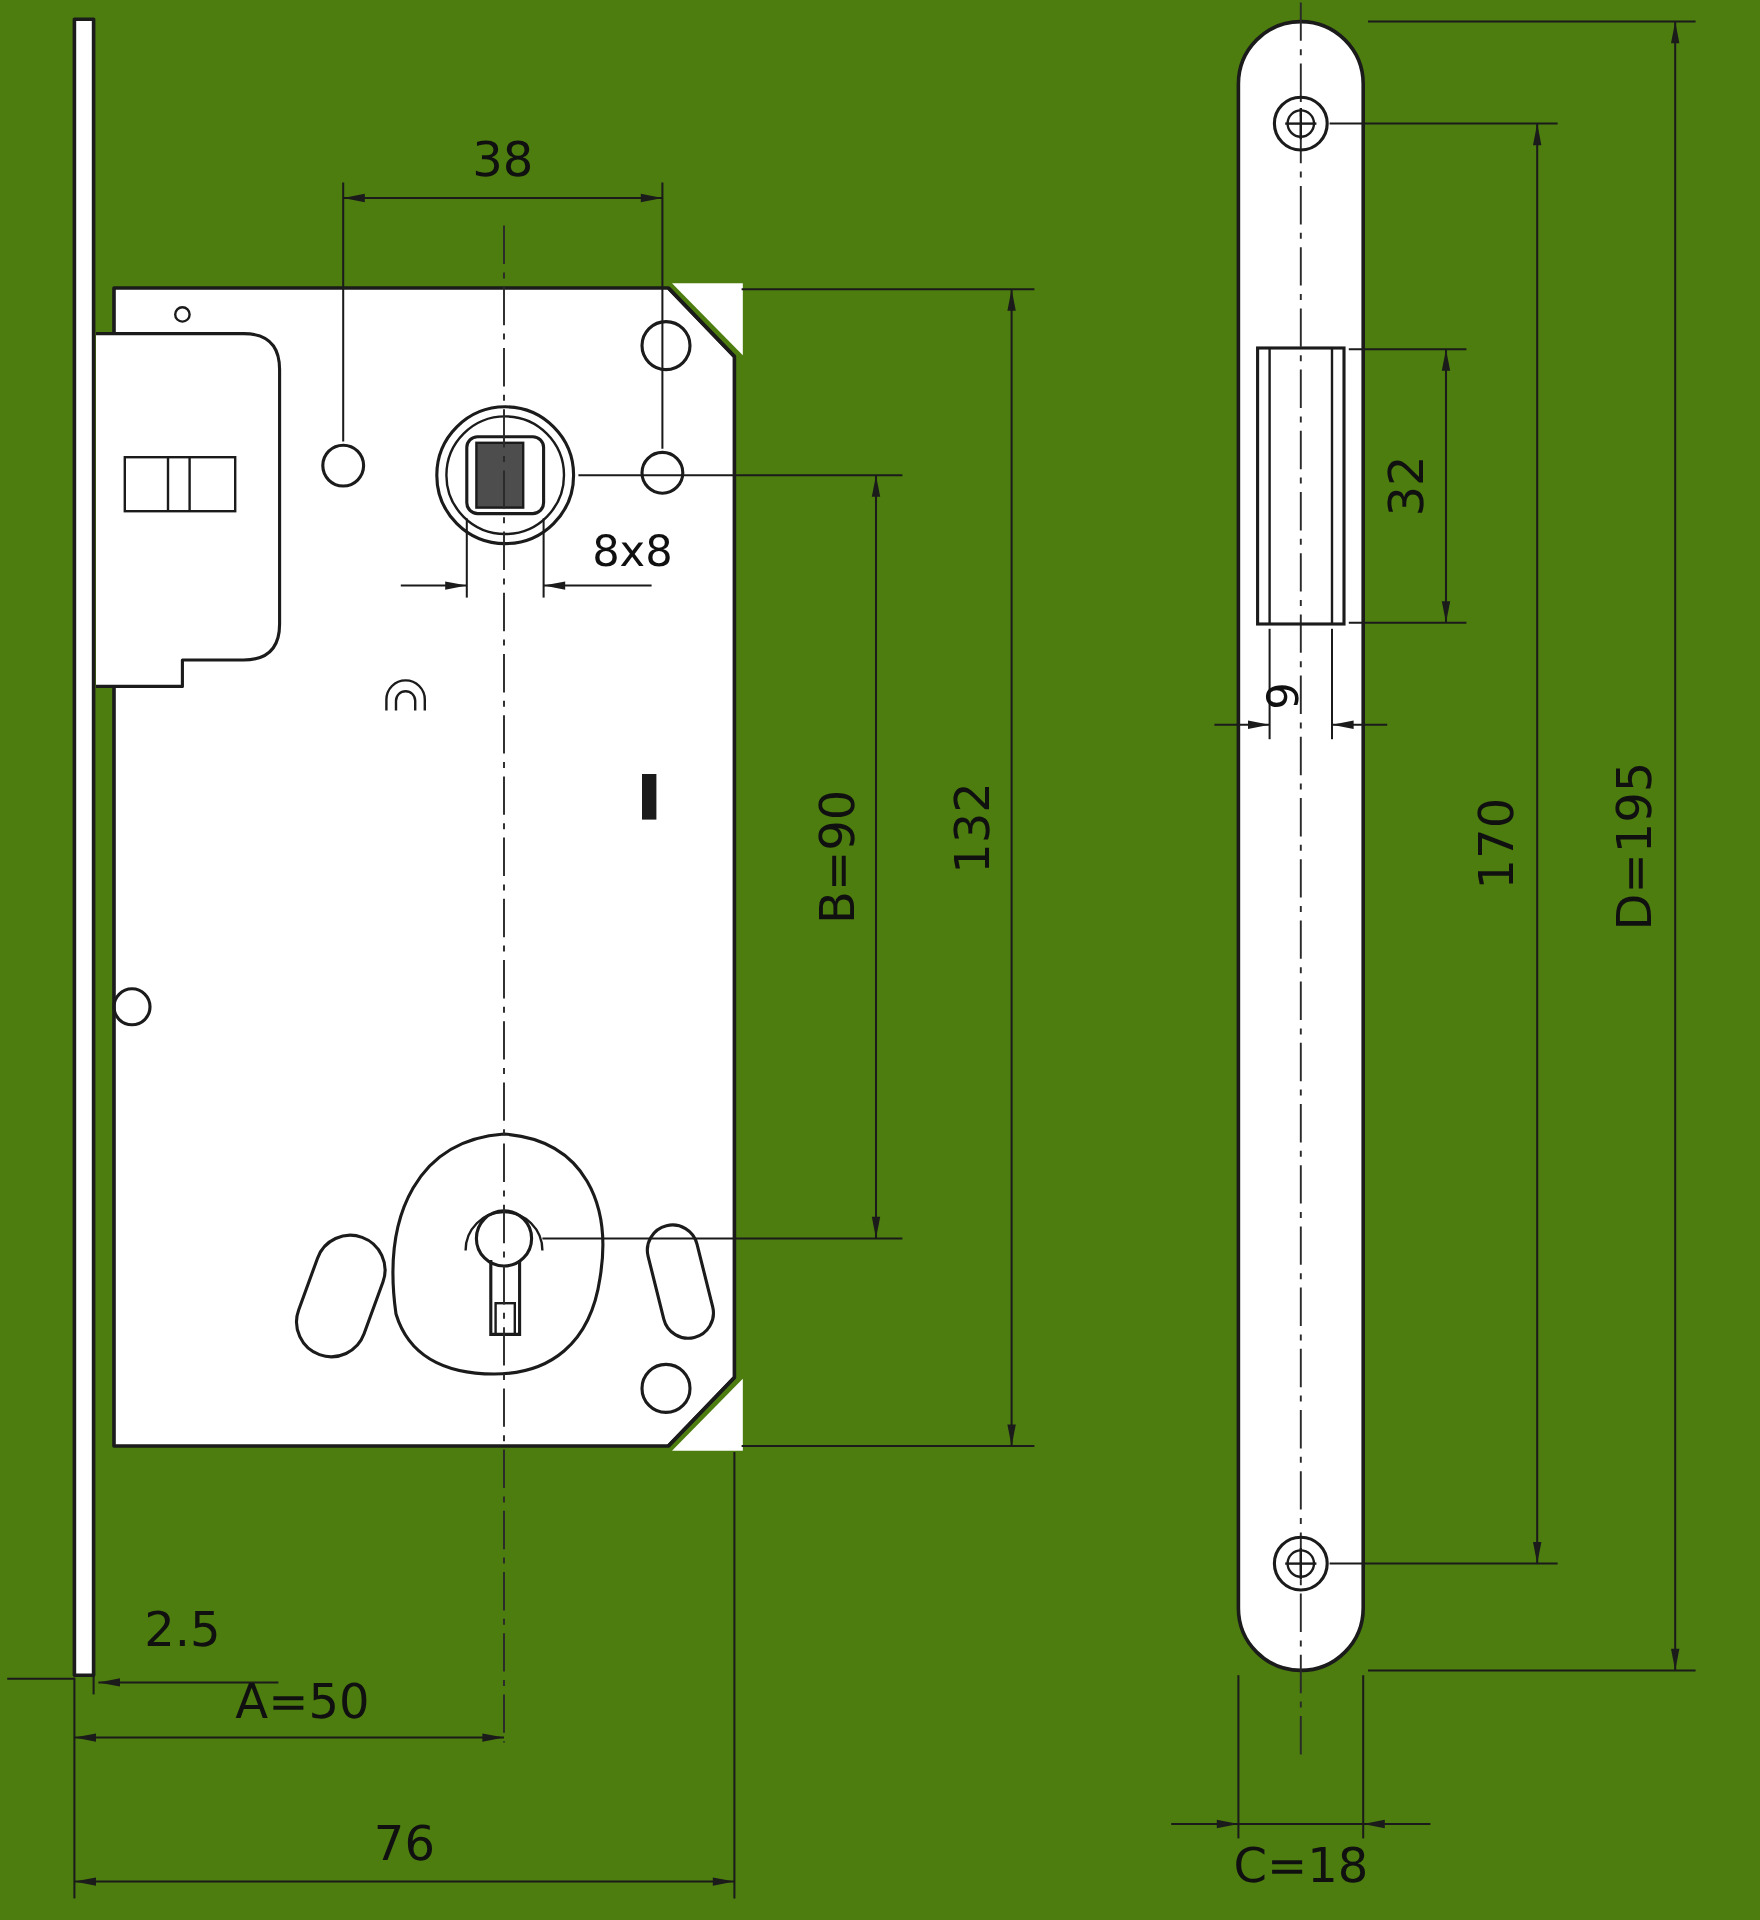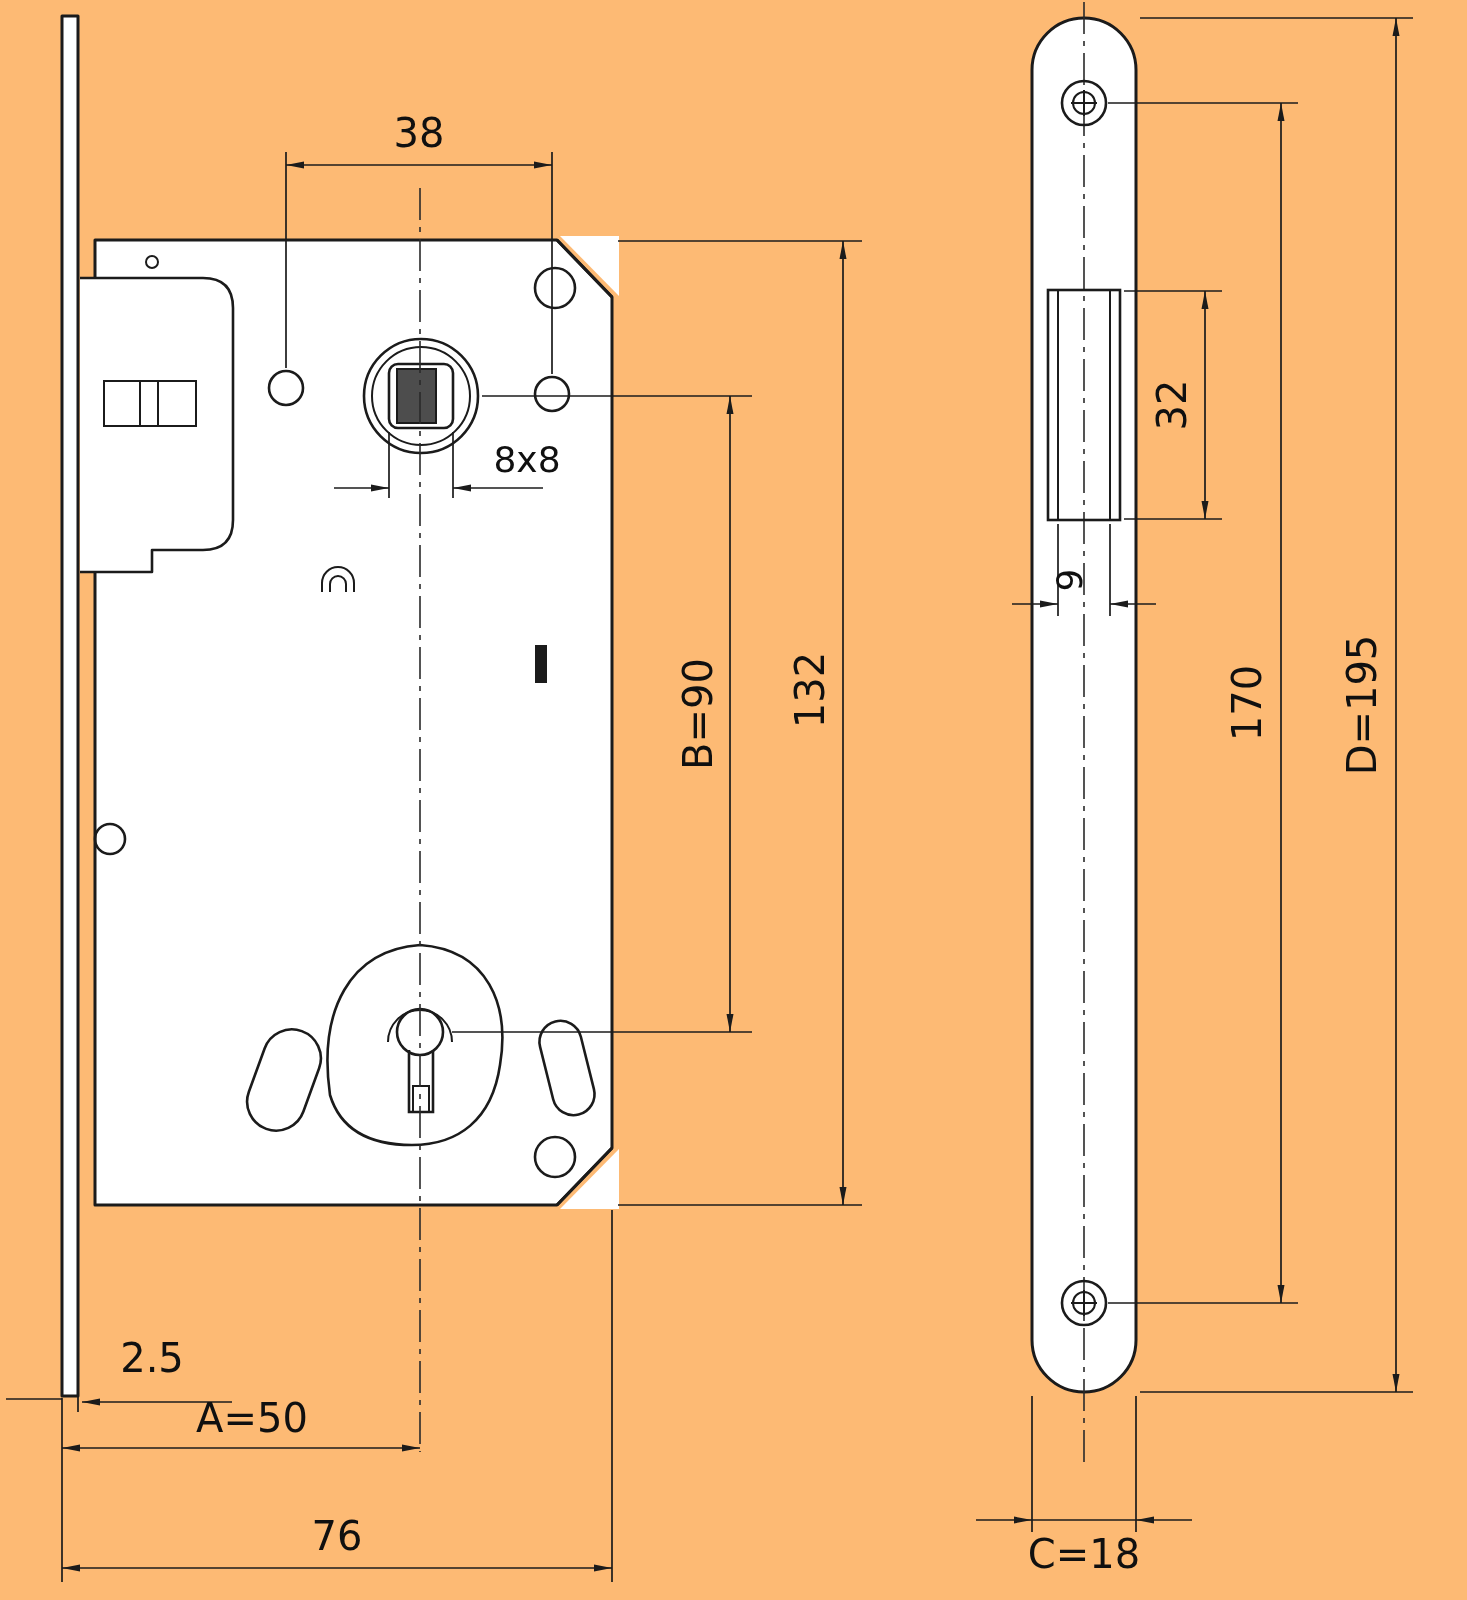--- a/index.html
+++ b/index.html
@@ -1,16 +1,16 @@
 <!DOCTYPE html>
 <html><head>
 <meta charset="utf-8">
 <style>
   html,body{margin:0;padding:0;background:#ffffff}
-  .page{width:1467px;height:1600px;background:#fdba74;position:relative;overflow:hidden;
+  .page{width:1467px;height:1600px;background:#4d7c0f;position:relative;overflow:hidden;
         font-family:"DejaVu Sans","Liberation Sans",sans-serif}
   svg{display:block}
   .outline{fill:#ffffff;stroke:#1b1b1b;stroke-width:3;stroke-linejoin:round}
   .outline2{fill:#ffffff;stroke:#1b1b1b;stroke-width:2.6;stroke-linejoin:round}
   .edge{fill:none;stroke:#1b1b1b;stroke-width:3;stroke-linejoin:round}
   .detail{fill:none;stroke:#1b1b1b;stroke-width:2.6}
   .detail-thin{fill:none;stroke:#1b1b1b;stroke-width:2}
   .fillwhite{fill:#ffffff;stroke:none}
   .shade{fill:#4d4d4d;stroke:#1b1b1b;stroke-width:2}
   .solid{fill:#1b1b1b;stroke:none}

